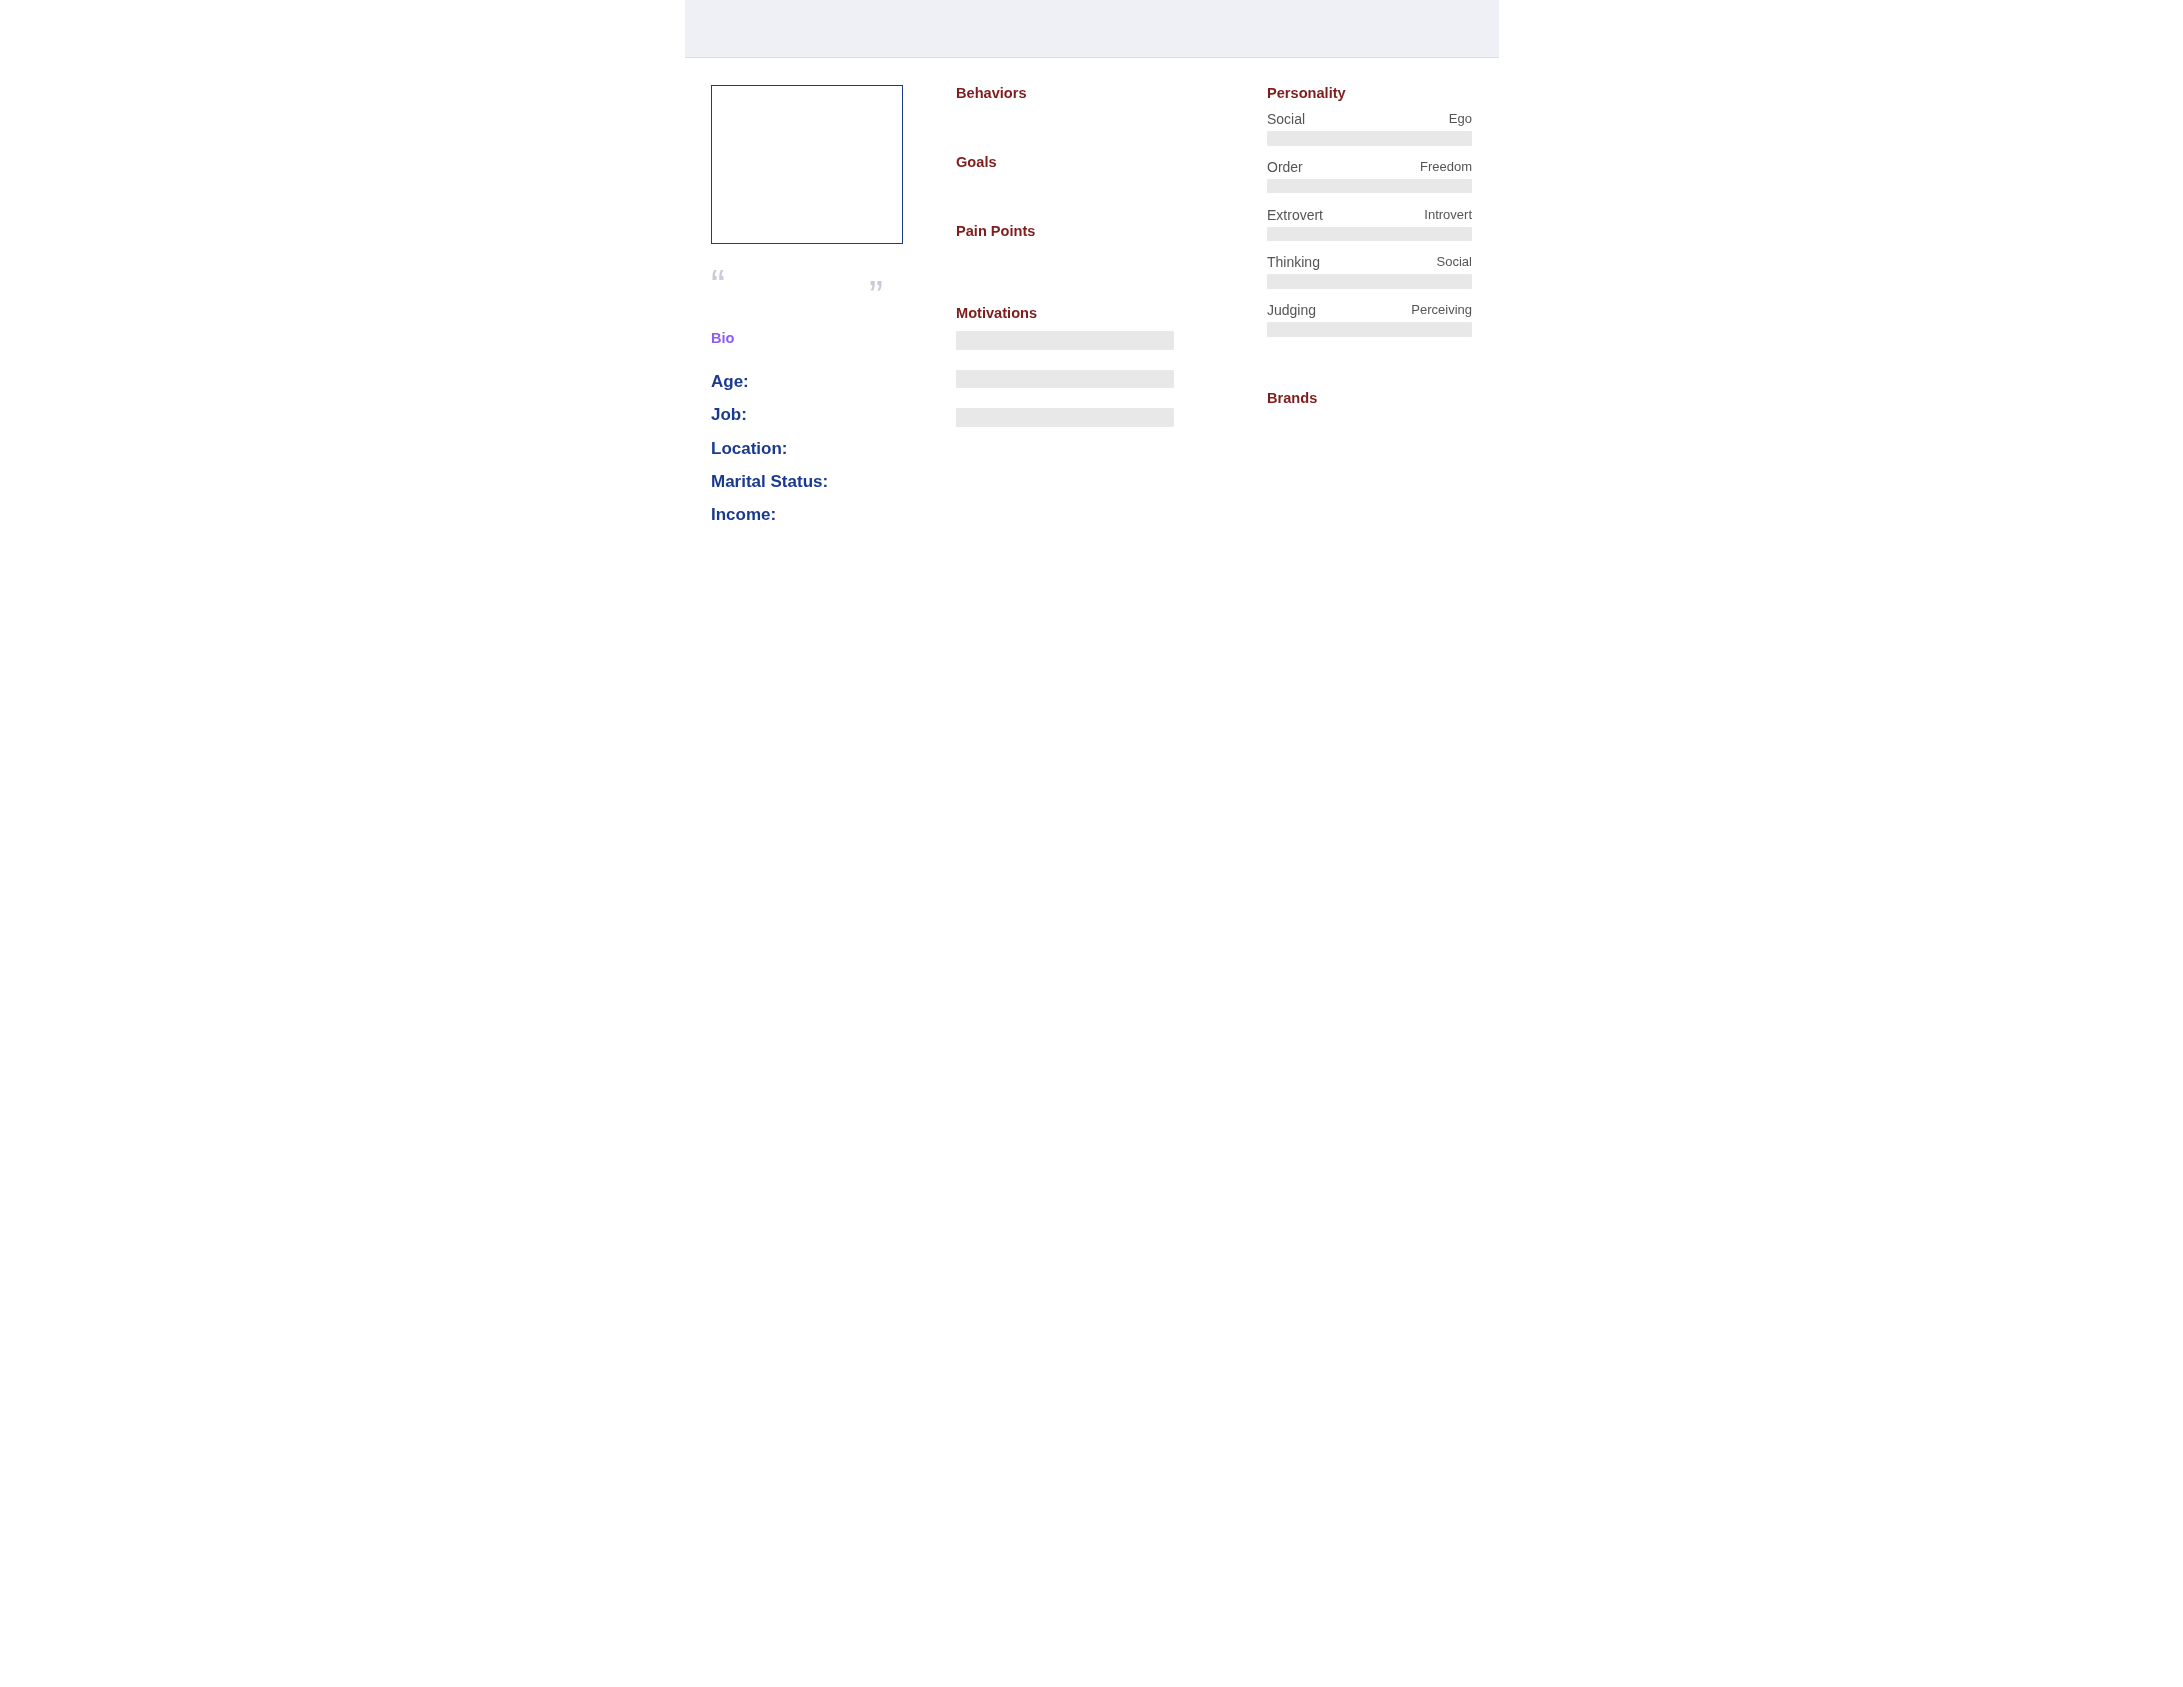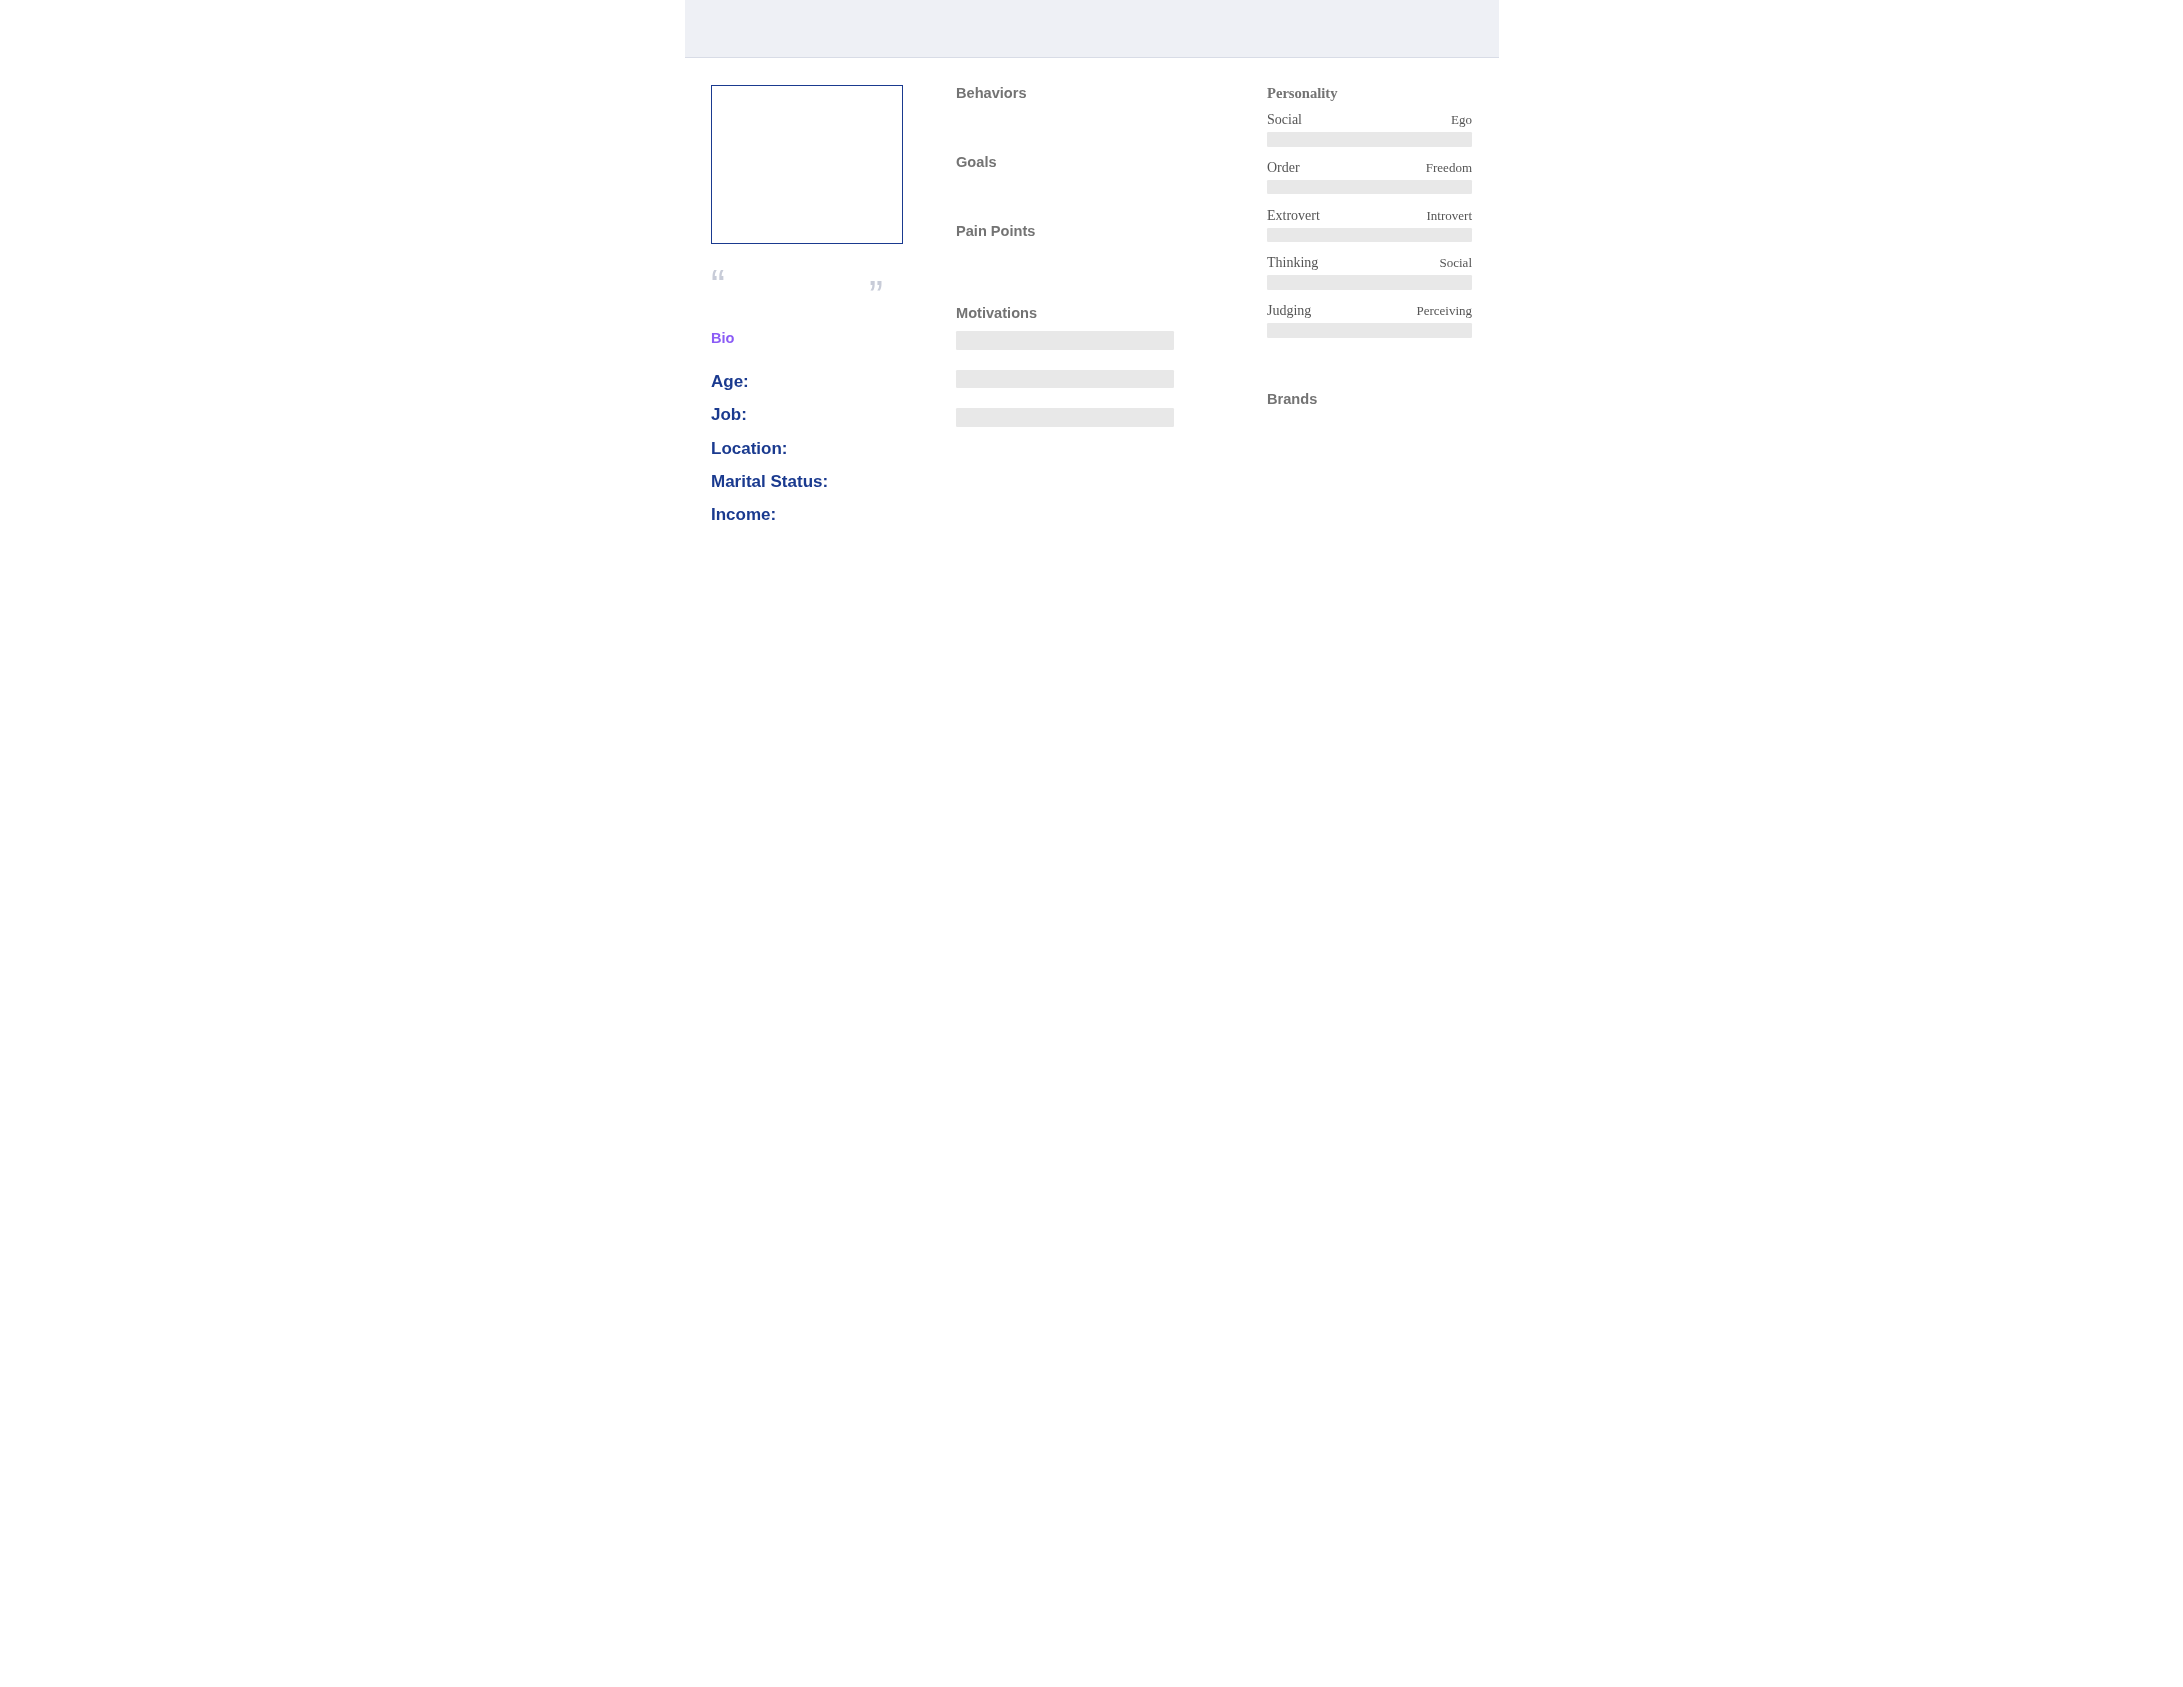--- a/index.html
+++ b/index.html
@@ -87,37 +87,36 @@
     }
 
     
     .mid-col {
       padding: 0 20px;
       border-left: none;
     }
 
     .section-title {
       font-size: 14.6px;
-      color: #737373;
+      color: #7f1d1d;
       font-weight: bold;
       margin-bottom: 10.6px;
     }
 
     .section-block {
       margin-bottom: 33px;
     }
 
     
     .right-col {
       padding-left: 20px;
     }
 
     .personality-section {
       margin-bottom: 33px;
-      font-family: Liberation Serif, serif;
     }
 
     .personality-row {
       margin-bottom: 13.2px;
     }
 
     .personality-labels {
       display: flex;
       justify-content: space-between;
       margin-bottom: 4px;

